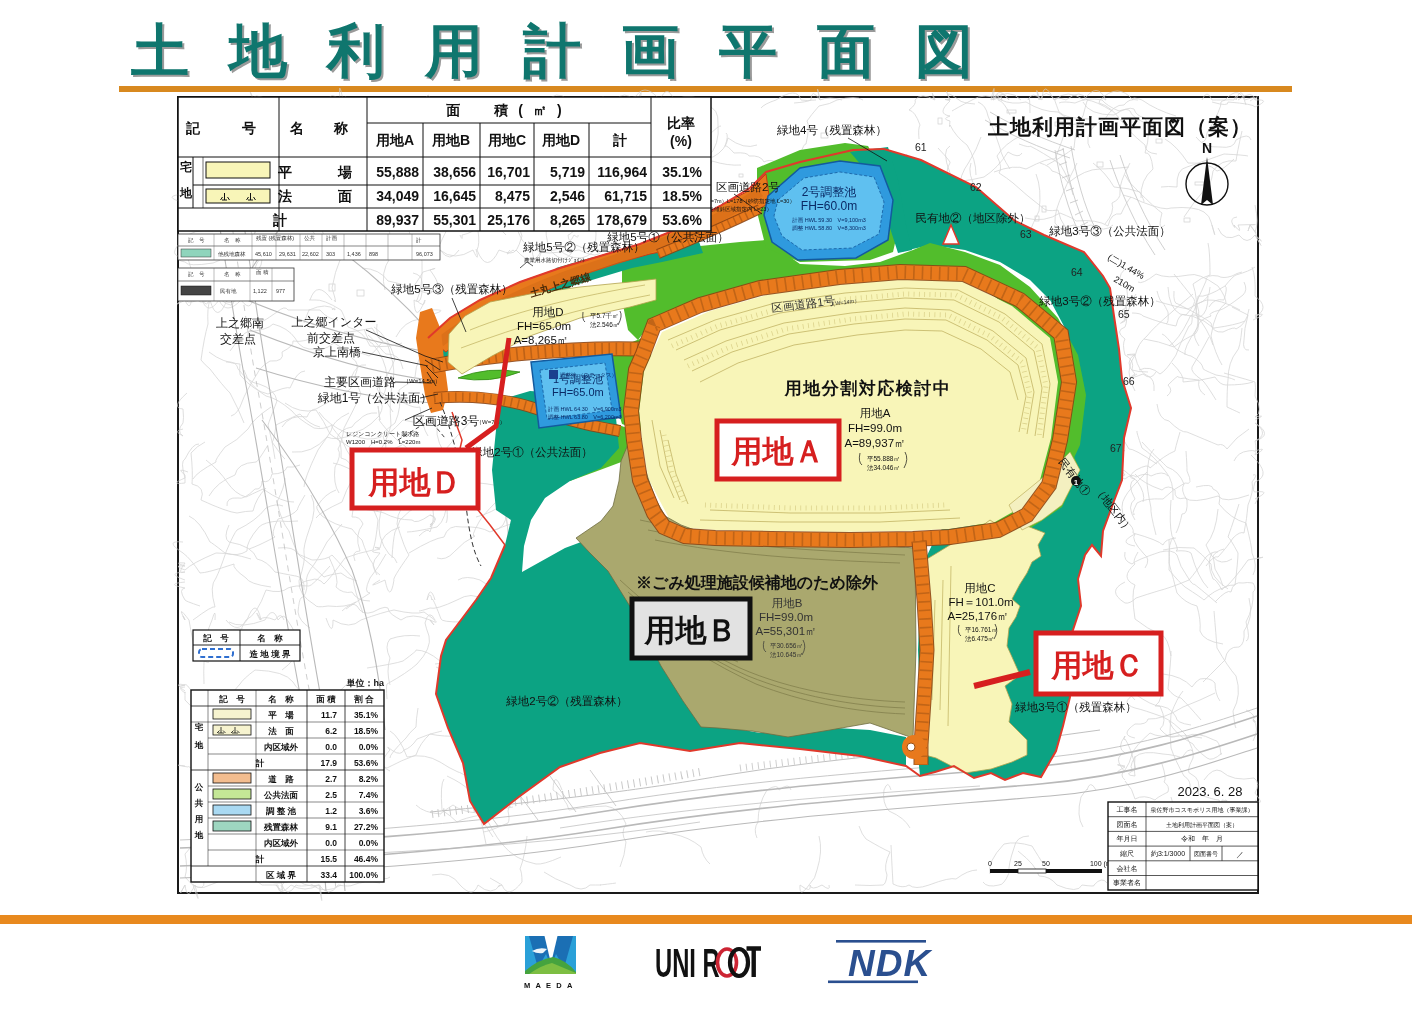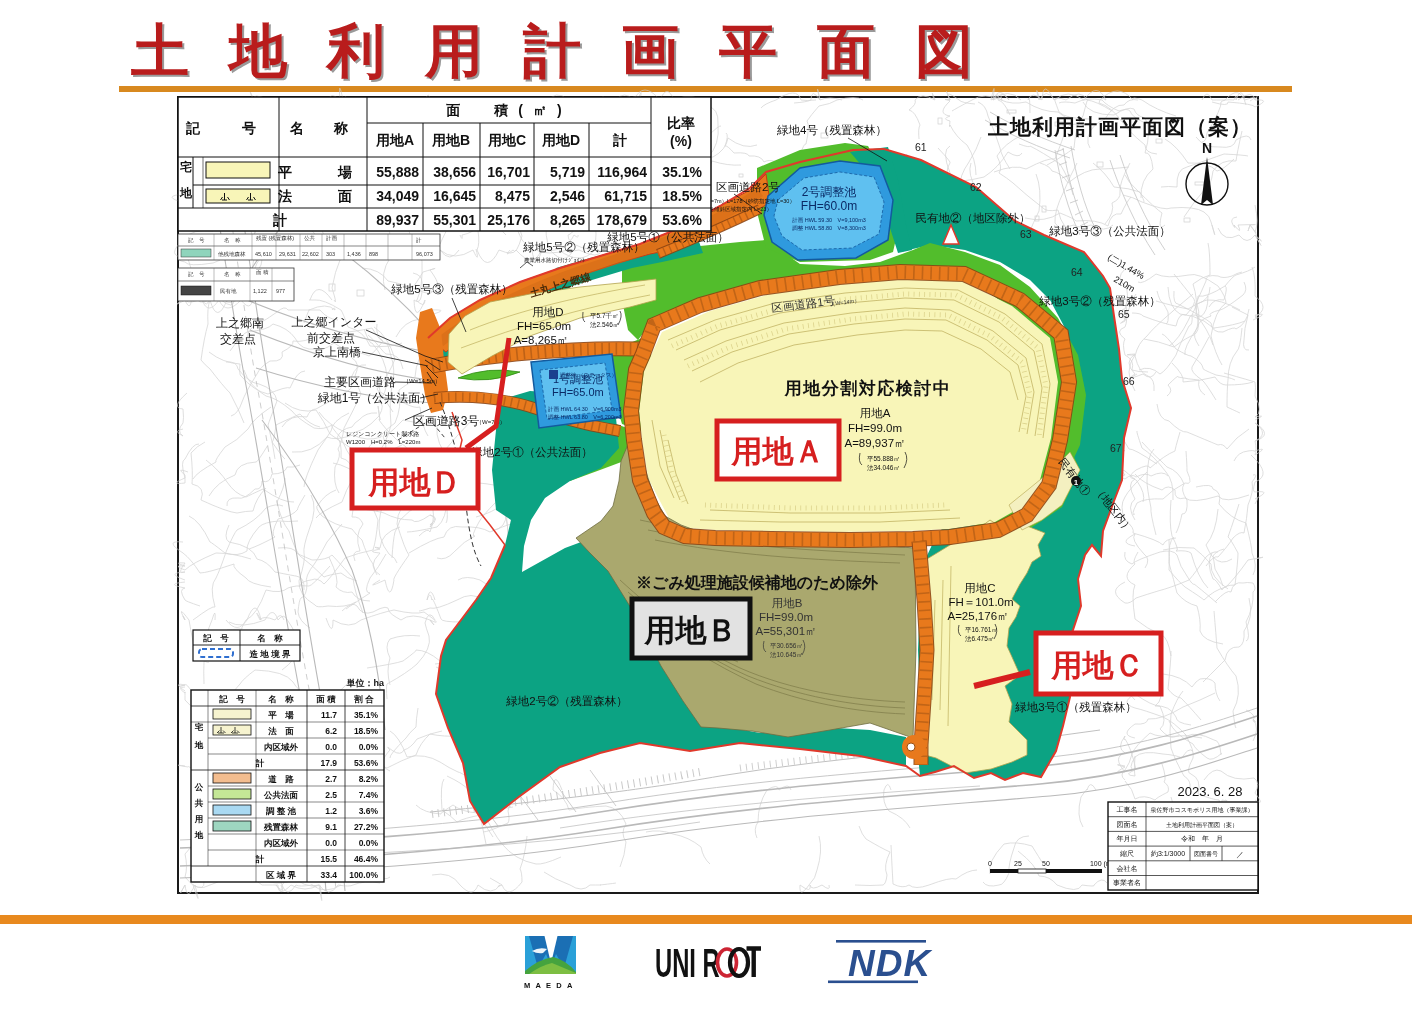--- a/index.html
+++ b/index.html
@@ -5,21 +5,21 @@
 html,body{margin:0;padding:0;background:#ffffff;width:1412px;height:1020px;overflow:hidden;
 font-family:"Liberation Sans",sans-serif;}
 .abs{position:absolute;}
 #page{position:relative;width:1412px;height:1020px;background:#fff;}
 text{font-family:"Liberation Sans",sans-serif;}
 </style>
 </head>
 <body>
 <div id="page">
 
-<div class="abs" style="left:131px;top:13px;width:1000px;font-weight:bold;font-size:58px;color:#b91c1c;letter-spacing:40px;white-space:nowrap;text-shadow:2px 2px 0 #9a9a9a;">土地利用計画平面図</div>
+<div class="abs" style="left:131px;top:13px;width:1000px;font-weight:bold;font-size:58px;color:#0f766e;letter-spacing:40px;white-space:nowrap;text-shadow:2px 2px 0 #9a9a9a;">土地利用計画平面図</div>
 
 <div class="abs" style="left:119px;top:86px;width:1173px;height:6px;background:#d8891f;"></div>
 
 <svg class="abs" style="left:0;top:0" width="1412" height="1020" viewBox="0 0 1412 1020">
 
 <rect x="178" y="97" width="1080" height="796" fill="#ffffff" stroke="#1a1a1a" stroke-width="2"></rect>
 <g stroke="#cfcfcf" stroke-width="0.8" fill="none" opacity="0.85">
 <path d="M342 105 Q351 113 351 116 Q348 119 357 128 Q365 147 364 155 Q367 174 375 177"></path>
 <path d="M371 132 Q362 148 361 169 Q377 191 384 197 Q395 211 389 223 Q391 250 390 258 Q380 273 385 290"></path>
 <path d="M256 116 Q267 124 265 139 Q281 155 286 161 Q304 154 315 155"></path>

